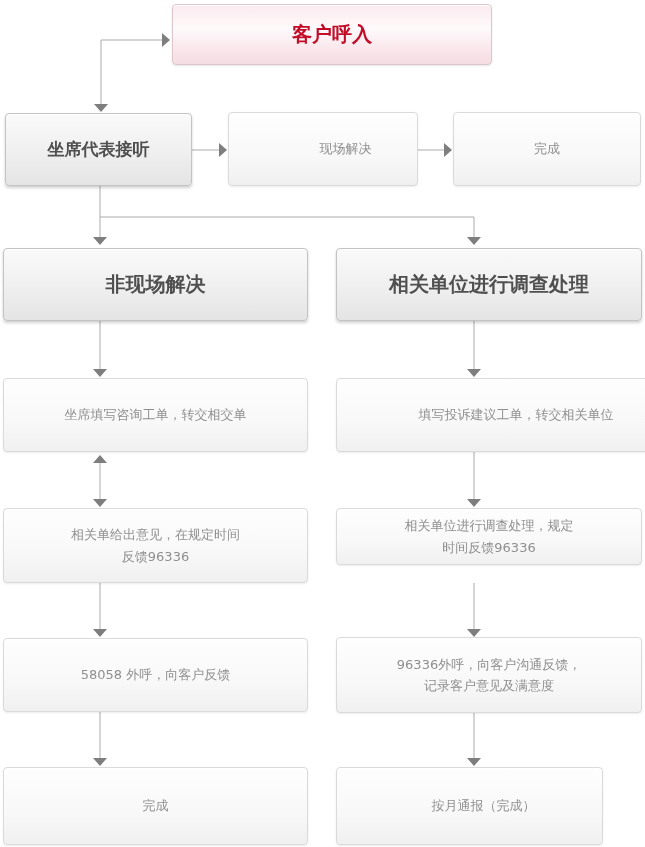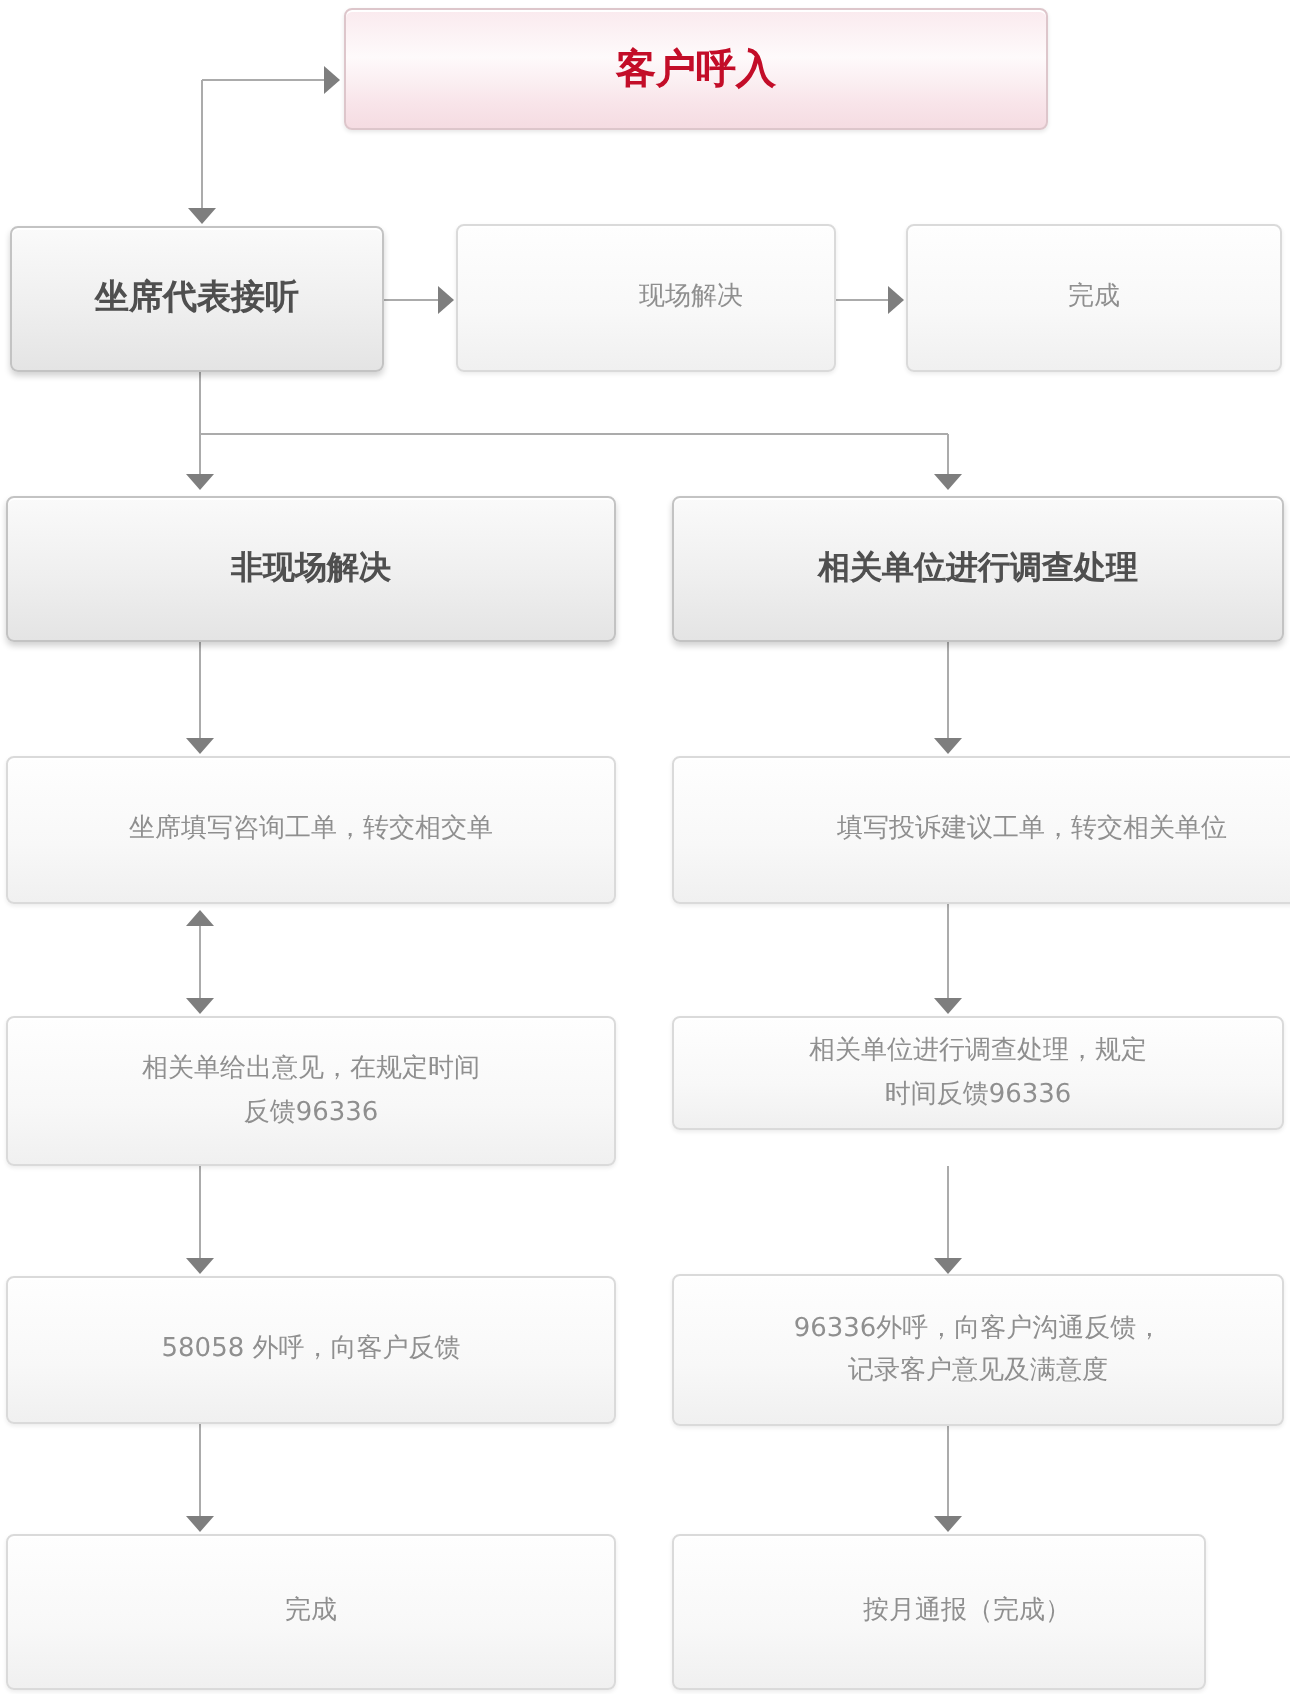--- a/index.html
+++ b/index.html
@@ -15,29 +15,29 @@
   .node-light{
     border:1px solid #dadada;
     background:linear-gradient(180deg,#fefefe 0%,#f8f8f8 60%,#f0f0f0 100%);
     box-shadow:inset 0 1px 0 #ffffff,0 1px 2px rgba(0,0,0,0.08);
     color:#8f8f8f;font-size:13px;
   }
   .node-strong{
     border:1px solid #c3c3c3;
     background:linear-gradient(180deg,#fafafa 0%,#efefef 55%,#e4e4e4 100%);
     box-shadow:inset 0 1px 0 #ffffff,0 2px 3px rgba(0,0,0,0.18);
-    color:#4f4f4f;font-size:16px;font-weight:bold;
+    color:#4f4f4f;font-size:20px;font-weight:bold;
   }
   .node-red{
     border:1px solid #ddc6cb;
     background:linear-gradient(180deg,#faeaee 0%,#fefafb 40%,#f8e4e9 80%,#f5dce2 100%);
     box-shadow:inset 0 1px 0 #ffffff,0 1px 2px rgba(0,0,0,0.10);
     color:#c30d28;font-size:20px;font-weight:bold;
   }
-  #n-customer-call{left:172px;top:4px;width:352px;height:61px;}
+  #n-customer-call{left:172px;top:4px;width:320px;height:61px;}
   #n-agent-answer{left:5px;top:113px;width:187px;height:73px;font-size:17px;}
   #n-onsite-resolve{left:228px;top:112px;width:190px;height:74px;padding-left:45px;}
   #n-onsite-done{left:453px;top:112px;width:188px;height:74px;}
   #n-non-onsite{left:3px;top:248px;width:305px;height:73px;}
   #n-complaint-accept{left:336px;top:248px;width:306px;height:73px;}
   #n-left-step1{left:3px;top:378px;width:305px;height:74px;}
   #n-right-step1{left:336px;top:378px;width:360px;height:74px;}
   #n-left-step2{left:3px;top:508px;width:305px;height:75px;}
   #n-right-step2{left:336px;top:508px;width:306px;height:57px;}
   #n-left-step3{left:3px;top:638px;width:305px;height:74px;}

